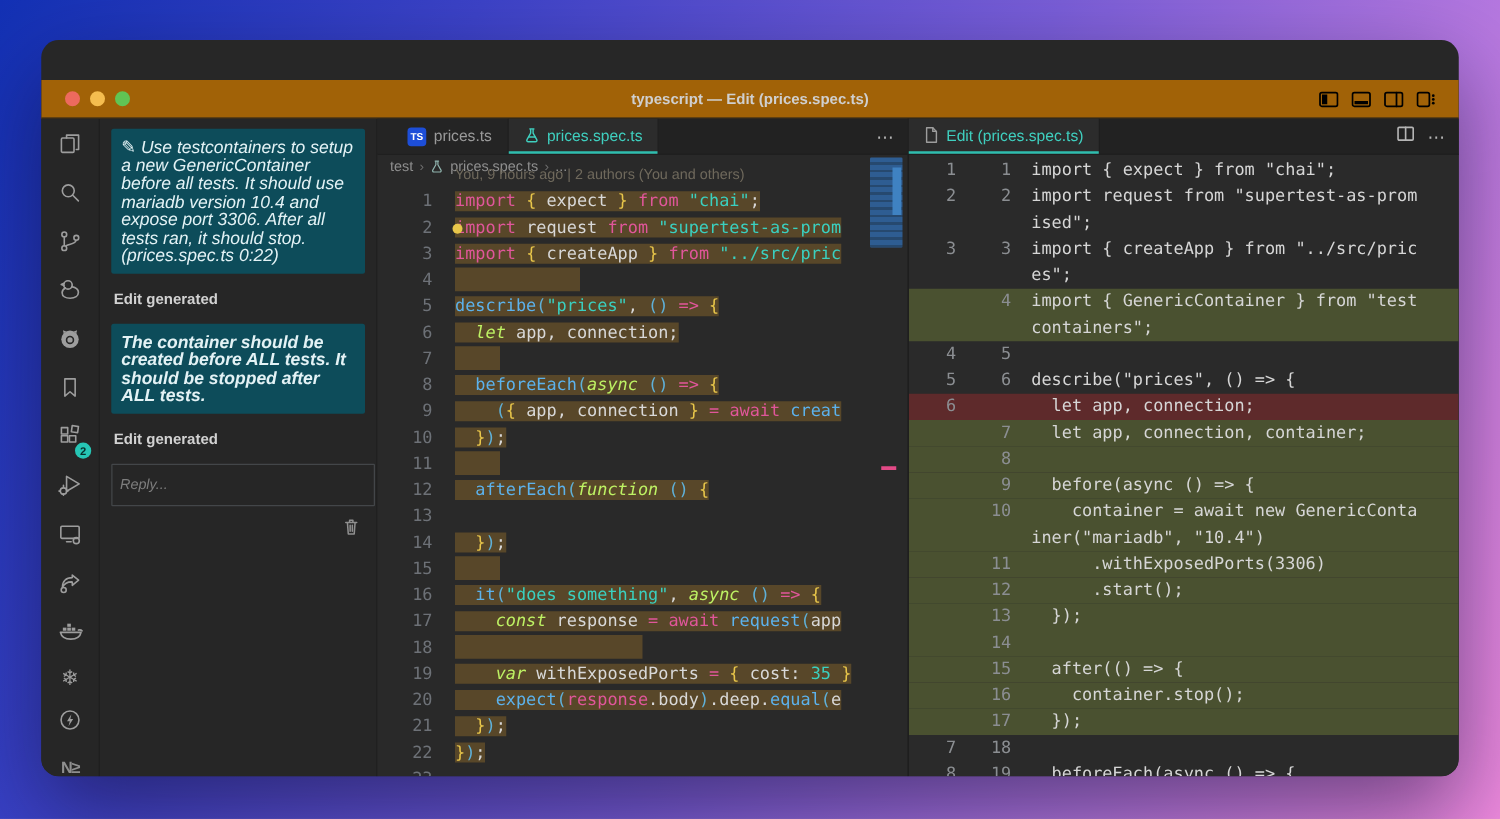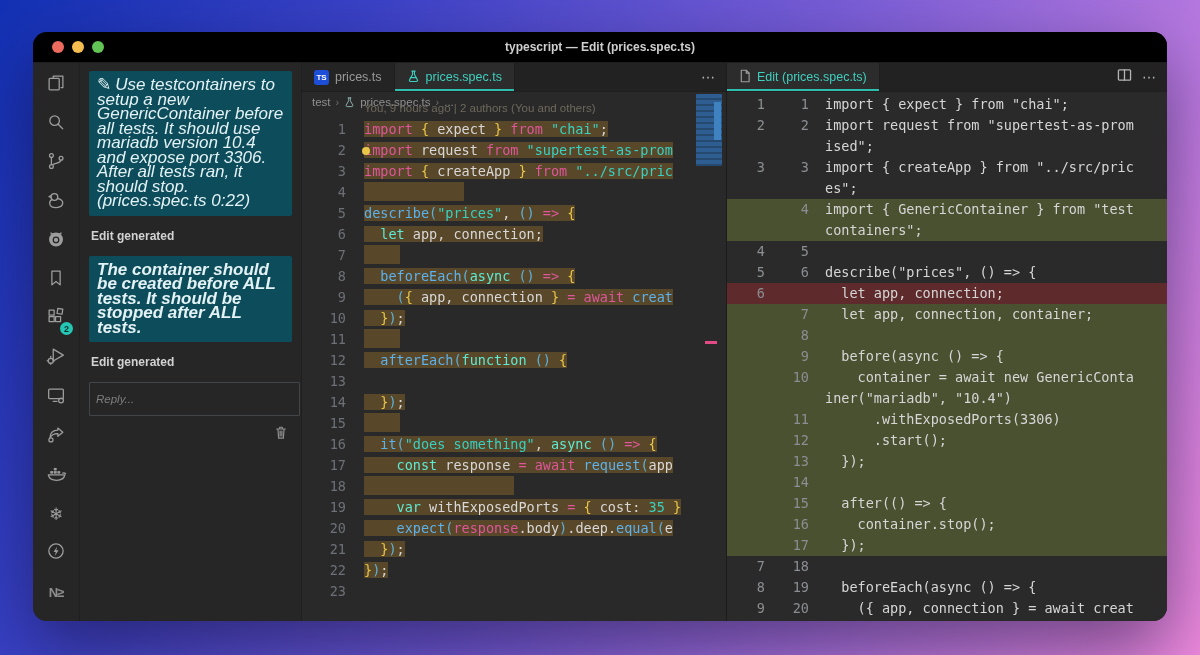--- a/index.html
+++ b/index.html
@@ -1,21 +1,21 @@
 <!DOCTYPE html>
 <html><head>
 <meta charset="utf-8">
 <style>
   html,body{margin:0;padding:0;width:1200px;height:655px;overflow:hidden;
     font-family:"Liberation Sans",sans-serif;
     background:linear-gradient(118deg,#1331b5 0%,#3d43c8 25%,#7a5ed8 55%,#b678e0 78%,#ef8ade 100%);}
   .window{position:absolute;left:33px;top:32px;width:1134px;height:589px;background:#272727;
     border-radius:14px;box-shadow:0 28px 70px rgba(10,5,40,.5);overflow:hidden;display:flex;flex-direction:column;}
   
-  .titlebar{height:30px;flex:none;display:flex;align-items:center;background:#000000;position:relative;border-bottom:1px solid #1f1f1f;}
+  .titlebar{height:30px;flex:none;display:flex;align-items:center;background:#a16207;position:relative;border-bottom:1px solid #1f1f1f;margin-top:32px;}
   .lights{display:flex;gap:8px;margin-left:19px;}
   .light{width:12px;height:12px;border-radius:50%;}
   .l-red{background:#ed6a5e}.l-yellow{background:#f5bd4f}.l-green{background:#61c454}
   .win-title{position:absolute;left:0;right:0;text-align:center;font-size:12px;font-weight:bold;color:#cfcfcf;pointer-events:none;}
   .tb-icons{position:absolute;right:18px;display:flex;gap:10px;align-items:center;}
   .tb-icons svg{display:block}
   
   .main{flex:1;display:flex;min-height:0;}
   
   .activitybar{width:46px;flex:none;background:#262626;display:flex;flex-direction:column;align-items:center;padding-top:10px;gap:15px;border-right:1px solid #1f1f1f;}
@@ -24,49 +24,49 @@
     width:13px;height:13px;border-radius:50%;display:flex;align-items:center;justify-content:center;}
   .glyph{font-size:17px;line-height:1;color:#9d9d9d;}
   .nx{font-size:13px;font-weight:bold;color:#8f8f8f;letter-spacing:-1px;}
   
   .sidebar{width:221px;flex:none;background:#262626;border-right:1px solid #1f1f1f;display:flex;flex-direction:column;}
   .side-head{height:28px;flex:none;display:flex;align-items:center;padding:0 10px 0 16px;}
   .side-title{font-size:10.5px;font-weight:bold;letter-spacing:.4px;color:#b8b8b8;flex:1;}
   .side-actions{display:flex;gap:9px;align-items:center;color:#a5a5a5;}
   .qmark{width:13px;height:13px;border:1.2px solid #a5a5a5;border-radius:50%;font-size:9px;font-weight:bold;display:flex;align-items:center;justify-content:center;}
   .side-body{padding:8px 9px 0 9px;display:flex;flex-direction:column;}
-  .msg{background:#0d4c5a;color:#e3f2f5;font-style:italic;font-size:17px;line-height:14.5px;padding:7px 8px;border-radius:2px;}
+  .msg{background:#0d4c5a;color:#e3f2f5;font-style:italic;font-size:14px;line-height:14.5px;padding:7px 8px;border-radius:2px;}
   .msg .pencil{font-style:normal;margin-right:4px;}
   .msg.bold{font-weight:bold;}
   .gen-label{font-size:12px;font-weight:bold;color:#d2d2d2;margin:13px 2px 13px 2px;}
   .reply{height:24px;background:#262626;border:1px solid #434649;color:#d0d0d0;font-size:11.5px;font-style:italic;
     padding:4px 6px;outline:none;width:197px;border-radius:1px;}
   .reply::placeholder{color:#7d7d7d;}
   .trash{align-self:flex-end;margin:9px 4px 0 0;color:#8f8f8f;}
   
   .tabbar{height:28px;flex:none;display:flex;background:#222222;border-bottom:1px solid #1f1f1f;align-items:stretch;position:relative;}
   .tab{display:flex;align-items:center;gap:6px;padding:0 12px;font-size:12.5px;color:#9a9a9a;background:#242424;border-right:1px solid #1e1e1e;position:relative;}
   .tab.active{background:#2c2c2c;color:#3fcfbf;}
   .tab.active:after{content:"";position:absolute;left:0;right:0;bottom:0;height:2px;background:#2fbdae;}
   .tab-actions{position:absolute;right:10px;top:0;bottom:0;display:flex;align-items:center;gap:10px;color:#b5b5b5;}
   .dots{font-size:14px;letter-spacing:1px;color:#b5b5b5;}
-  .ts-badge{width:15px;height:15px;border-radius:3px;background:#1d4ed8;color:#fff;font-size:8px;font-weight:bold;display:flex;align-items:center;justify-content:center;}
+  .ts-badge{width:15px;height:15px;border-radius:3px;background:#1d4ed8;color:#fff;font-size:8px;font-weight:bold;display:flex;align-items:center;justify-content:center;margin-left:12px;}
   
   .editor-group{width:424px;flex:none;background:#292929;display:flex;flex-direction:column;border-right:1px solid #1c1c1c;position:relative;overflow:hidden;}
   .breadcrumb{height:20px;flex:none;display:flex;align-items:center;gap:5px;font-size:11.5px;color:#8f8f8f;padding-left:10px;background:#292929;}
   .crumb-sep{color:#6d6d6d;font-size:11px;}
   .code-scroll{flex:1;overflow:hidden;margin-top:-14px;position:relative;font-family:"DejaVu Sans Mono",monospace;font-size:13.5px;line-height:21px;}
   .codelens{color:#6f695c;font-size:11.5px;line-height:21px;padding-left:62px;font-family:"Liberation Sans",sans-serif;white-space:nowrap;}
   .code-line{display:flex;height:21px;white-space:pre;position:relative;}
   .ln{width:44px;flex:none;text-align:right;color:#6d7177;}
   .lc{margin-left:18px;white-space:pre;}
   .sel{background:#584729;}
   .sel.empty{display:inline-block;height:19px;vertical-align:top;}
   .dot{position:absolute;left:60px;top:7px;width:8px;height:8px;border-radius:50%;background:#e8c64a;}
-  .kw{color:#e0569a}.dk{color:#5eead4;}.fn{color:#5cb2ec}.str{color:#3ad0c0}
+  .kw{color:#e0569a}.dk{color:#bef264;font-style:italic}.fn{color:#5cb2ec}.str{color:#3ad0c0}
   .nm{color:#3ad0c0}.br{color:#e8c64a}.pa{color:#5fb0d8}.w{color:#d8d8d8}.pr{color:#e0569a}
   .minimap{position:absolute;top:31px;right:4px;width:26px;height:72px;border-radius:1px;
     background:repeating-linear-gradient(180deg,#2e5d92 0 4px,#26496f 4px 6px);}
   .minimap-slider{position:absolute;right:1px;top:8px;width:7px;height:38px;background:#3f82c2;}
   .ruler-dash{position:absolute;right:9px;width:12px;height:3px;background:#e24a86;}
   
   .diff-group{flex:1;background:#2a2a2a;display:flex;flex-direction:column;min-width:0;}
   .diff-scroll{flex:1;overflow:hidden;font-family:"DejaVu Sans Mono",monospace;font-size:13.5px;line-height:21px;padding-top:2px;}
   .diff-row{display:flex;height:21px;white-space:pre;padding-left:8px;}
   .diff-row.add{background:#4a5130;}

